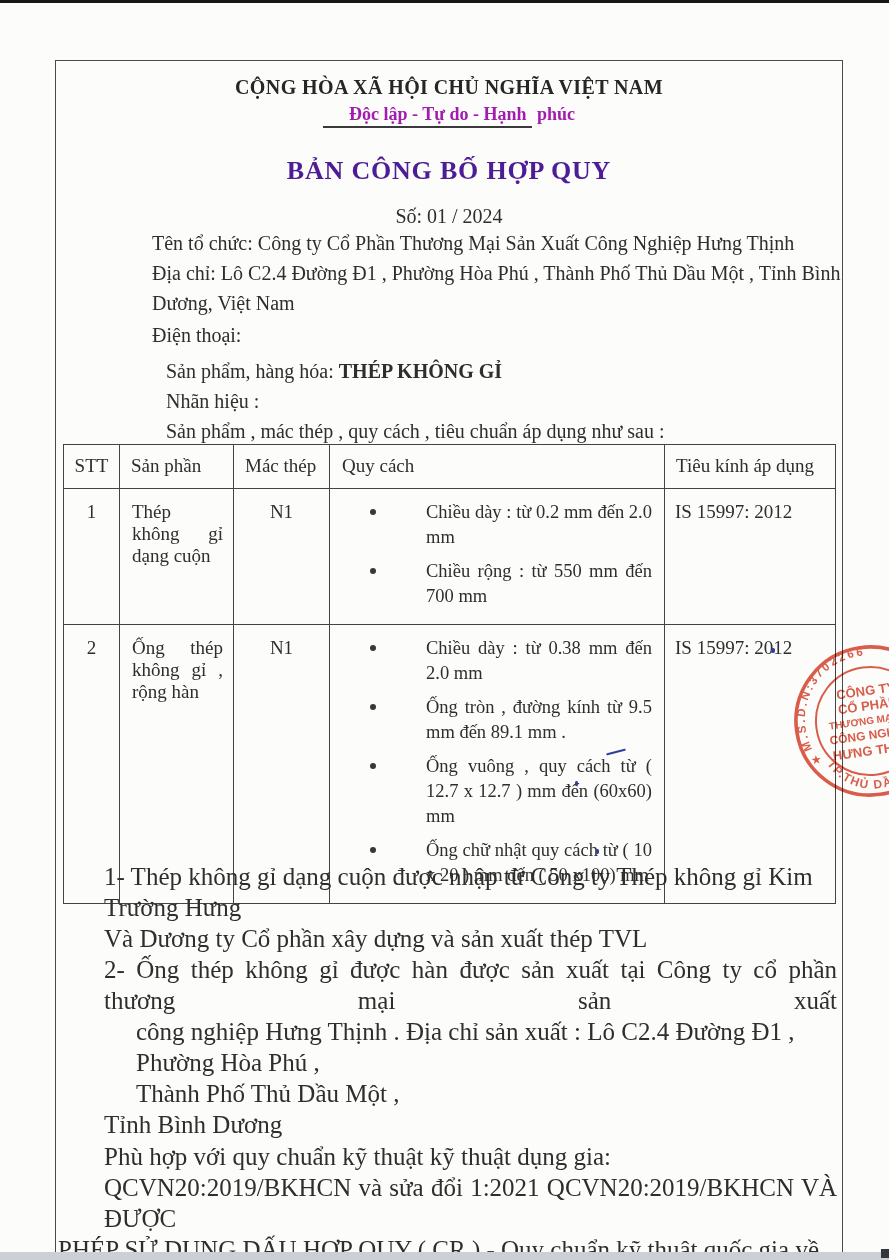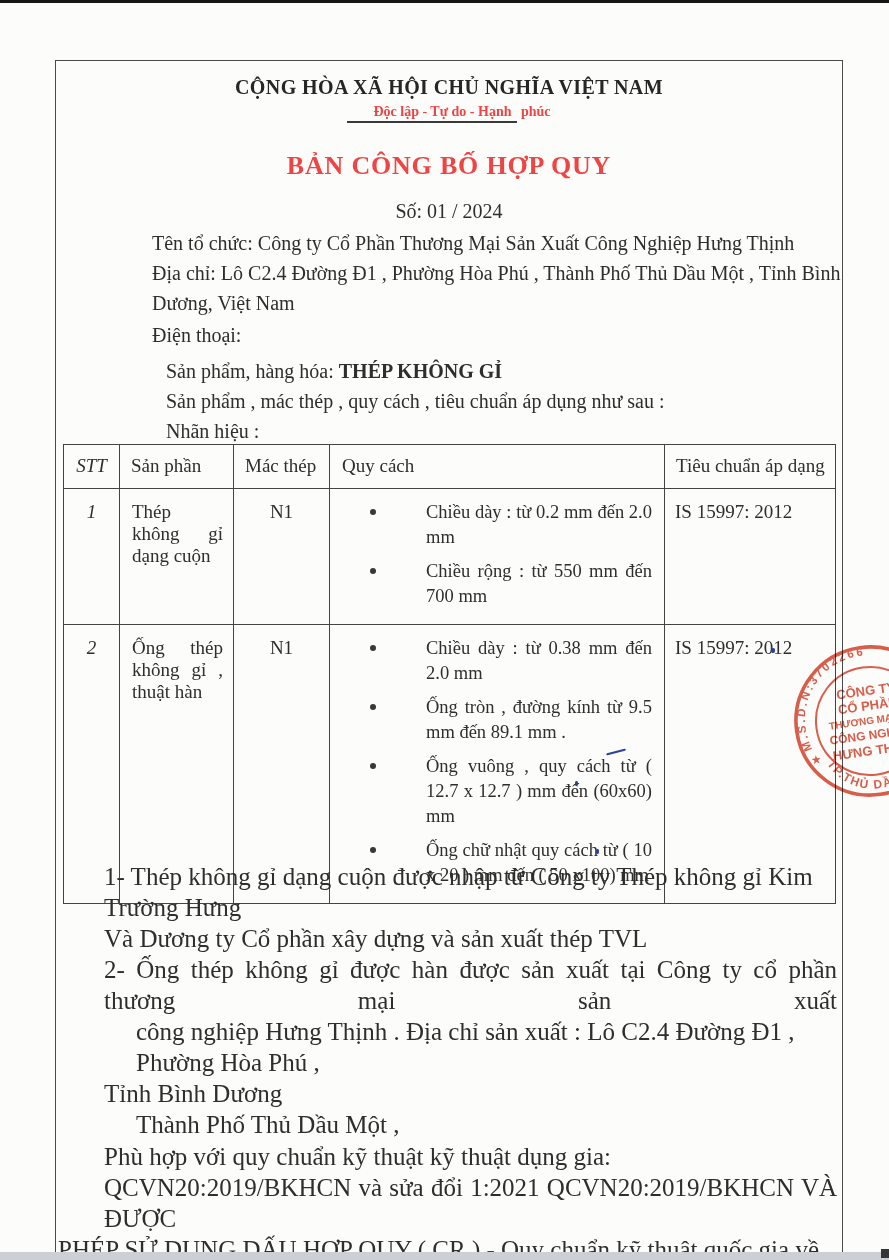--- a/index.html
+++ b/index.html
@@ -13,41 +13,41 @@
   .scan-corner-dot { position:absolute; right:0; bottom:2px; width:8px; height:9px; background:#33373c; }
 
   .doc-box {
     position:absolute; left:55px; top:60px; width:788px; height:1217px;
     border:1.6px solid #4a4a4a; background:transparent;
   }
 
   
   .hdr { position:absolute; left:0; top:15px; width:100%; text-align:center; }
   .national-title { font-size:20px; font-weight:bold; letter-spacing:.4px; color:#262626; }
-  .motto { margin-top:5px; font-size:14px; font-weight:bold; color:#ef4444; }
+  .motto { margin-top:5px; font-size:18px; font-weight:bold; color:#a21caf; }
   .motto-underlined { border-bottom:2.2px solid #3a3a3a; padding:0 6px 2px 26px; }
-  .doc-title { margin-top:31px; font-size:26px; font-weight:bold; letter-spacing:.8px; color:#ef4444; }
+  .doc-title { margin-top:31px; font-size:26px; font-weight:bold; letter-spacing:.8px; color:#4c1d95; }
   .doc-number { margin-top:19px; font-size:20px; }
 
   
   .info { position:absolute; left:48px; top:167px; width:730px; font-size:20px; line-height:30px;margin-left:48px; }
   .info p { margin:0; }
   .info .gap-top { margin-top:2px; }
   .info .indent { padding-left:14px; }
   .bold { font-weight:bold; }
   .info .product-line { margin-top:6px; }
 
   
   table.spec {
     position:absolute; left:7px; top:383px; width:772px;
     border-collapse:collapse; table-layout:fixed; font-size:19px;
   }
   table.spec td { border:1.6px solid #434343; vertical-align:top; overflow:hidden; }
   tr.thead td { height:44px; vertical-align:middle; padding:2px 10px 4px 11px; }
-  td.c-stt  { text-align:center;font-style:italic; }
+  td.c-stt  { text-align:center; }
   tr.thead td.c-stt { padding-left:2px; padding-right:2px; }
   td.c-prod { padding:12px 10px 8px 12px !important; text-align:justify; }
   td.c-grade{ text-align:center; padding-top:12px !important; }
   td.c-spec { padding:11px 12px 6px 0 !important; }
   td.c-std  { padding:12px 6px 8px 10px !important; }
   tr.r1 td { height:96px; }
   tr.r2 td { height:237px; }
   td.c-stt { padding-top:12px; }
   .qitem { position:relative; padding-left:64px; margin-bottom:9px; }
   .qdot  { position:absolute; left:40px; top:9px; width:6px; height:6px; border-radius:50%; background:#383838; }
@@ -84,59 +84,59 @@
       <div class="motto"><span class="motto-underlined">Độc lập - Tự do - Hạnh</span><span> phúc</span></div>
       <div class="doc-title">BẢN CÔNG BỐ HỢP QUY</div>
       <div class="doc-number">Số: 01 / 2024</div>
     </div>
 
     <div class="info">
       <p>Tên tổ chức: Công ty Cổ Phần Thương Mại Sản Xuất Công Nghiệp Hưng Thịnh</p>
       <p>Địa chỉ: Lô C2.4 Đường Đ1 , Phường Hòa Phú , Thành Phố Thủ Dầu Một , Tỉnh Bình Dương, Việt Nam</p>
       <p class="gap-top">Điện thoại:</p>
       <p class="indent product-line"><span>Sản phẩm, hàng hóa: </span><span class="bold">THÉP KHÔNG GỈ</span></p>
+      <p class="indent">Nhãn hiệu :</p>
       <p class="indent">Sản phẩm , mác thép , quy cách , tiêu chuẩn áp dụng như sau :</p>
-      <p class="indent">Nhãn hiệu :</p>
     </div>
 
     <table class="spec">
       <colgroup>
         <col style="width:56px">
           <col style="width:114px">
           <col style="width:96px">
           <col style="width:335px">
           <col style="width:171px">
       </colgroup>
       <tbody>
       <tr class="thead">
         <td class="c-stt">STT</td>
         <td>Sản phần</td>
         <td>Mác thép</td>
         <td style="padding-left:12px">Quy cách</td>
-        <td>Tiêu chuẩn áp dạng</td>
+        <td>Tiêu kính áp dụng</td>
       </tr>
       <tr class="r1">
         <td class="c-stt">1</td>
         <td class="c-prod">Thép không gỉ dạng cuộn</td>
         <td class="c-grade">N1</td>
         <td class="c-spec">
           <div class="qitem">
                 <span class="qdot"></span>
                 <span class="qtext">Chiều dày : từ 0.2 mm đến 2.0 mm</span>
               </div>
           <div class="qitem">
                 <span class="qdot"></span>
                 <span class="qtext">Chiều rộng : từ 550 mm đến 700 mm</span>
               </div>
         </td>
         <td class="c-std">IS 15997: 2012</td>
       </tr>
       <tr class="r2">
         <td class="c-stt">2</td>
-        <td class="c-prod">Ống thép không gỉ , thuật hàn</td>
+        <td class="c-prod">Ống thép không gỉ , rộng hàn</td>
         <td class="c-grade">N1</td>
         <td class="c-spec">
           <div class="qitem">
                 <span class="qdot"></span>
                 <span class="qtext">Chiều dày : từ 0.38 mm đến 2.0 mm</span>
               </div>
           <div class="qitem">
                 <span class="qdot"></span>
                 <span class="qtext">Ống tròn , đường kính từ 9.5 mm đến 89.1 mm .</span>
               </div>
@@ -152,22 +152,22 @@
         <td class="c-std">IS 15997: 2012</td>
       </tr>
       </tbody>
     </table>
 
     <div class="notes">
       <span class="line">1- Thép không gỉ dạng cuộn được nhập từ Công ty Thép không gỉ Kim Trường Hưng</span>
       <span class="line">Và Dương ty Cổ phần xây dựng và sản xuất thép TVL</span>
       <span class="line jspread">2- Ống thép không gỉ được hàn được sản xuất tại Công ty cổ phần thương mại sản xuất</span>
       <span class="line ind32">công nghiệp Hưng Thịnh . Địa chỉ sản xuất : Lô C2.4 Đường Đ1 , Phường Hòa Phú ,</span>
+      <span class="line ind32">Thành Phố Thủ Dầu Một ,</span>
       <span class="line">Tỉnh Bình Dương</span>
-      <span class="line ind32">Thành Phố Thủ Dầu Một ,</span>
       <span class="line gap6">Phù hợp với quy chuẩn kỹ thuật kỹ thuật dụng gia:</span>
       <span class="line jspread">QCVN20:2019/BKHCN và sửa đổi 1:2021 QCVN20:2019/BKHCN VÀ ĐƯỢC</span>
       <span class="line outdent">PHÉP SỬ DỤNG DẤU HỢP QUY ( CR ) -  Quy chuẩn kỹ thuật quốc gia về thép không gỉ</span>
     </div>
   </div>
 
   <svg class="stamp" viewBox="0 0 170 170">
     <circle cx="85" cy="85" r="74" stroke-width="3.6"></circle>
     <circle cx="85" cy="85" r="54" stroke-width="2"></circle>
     <defs>

